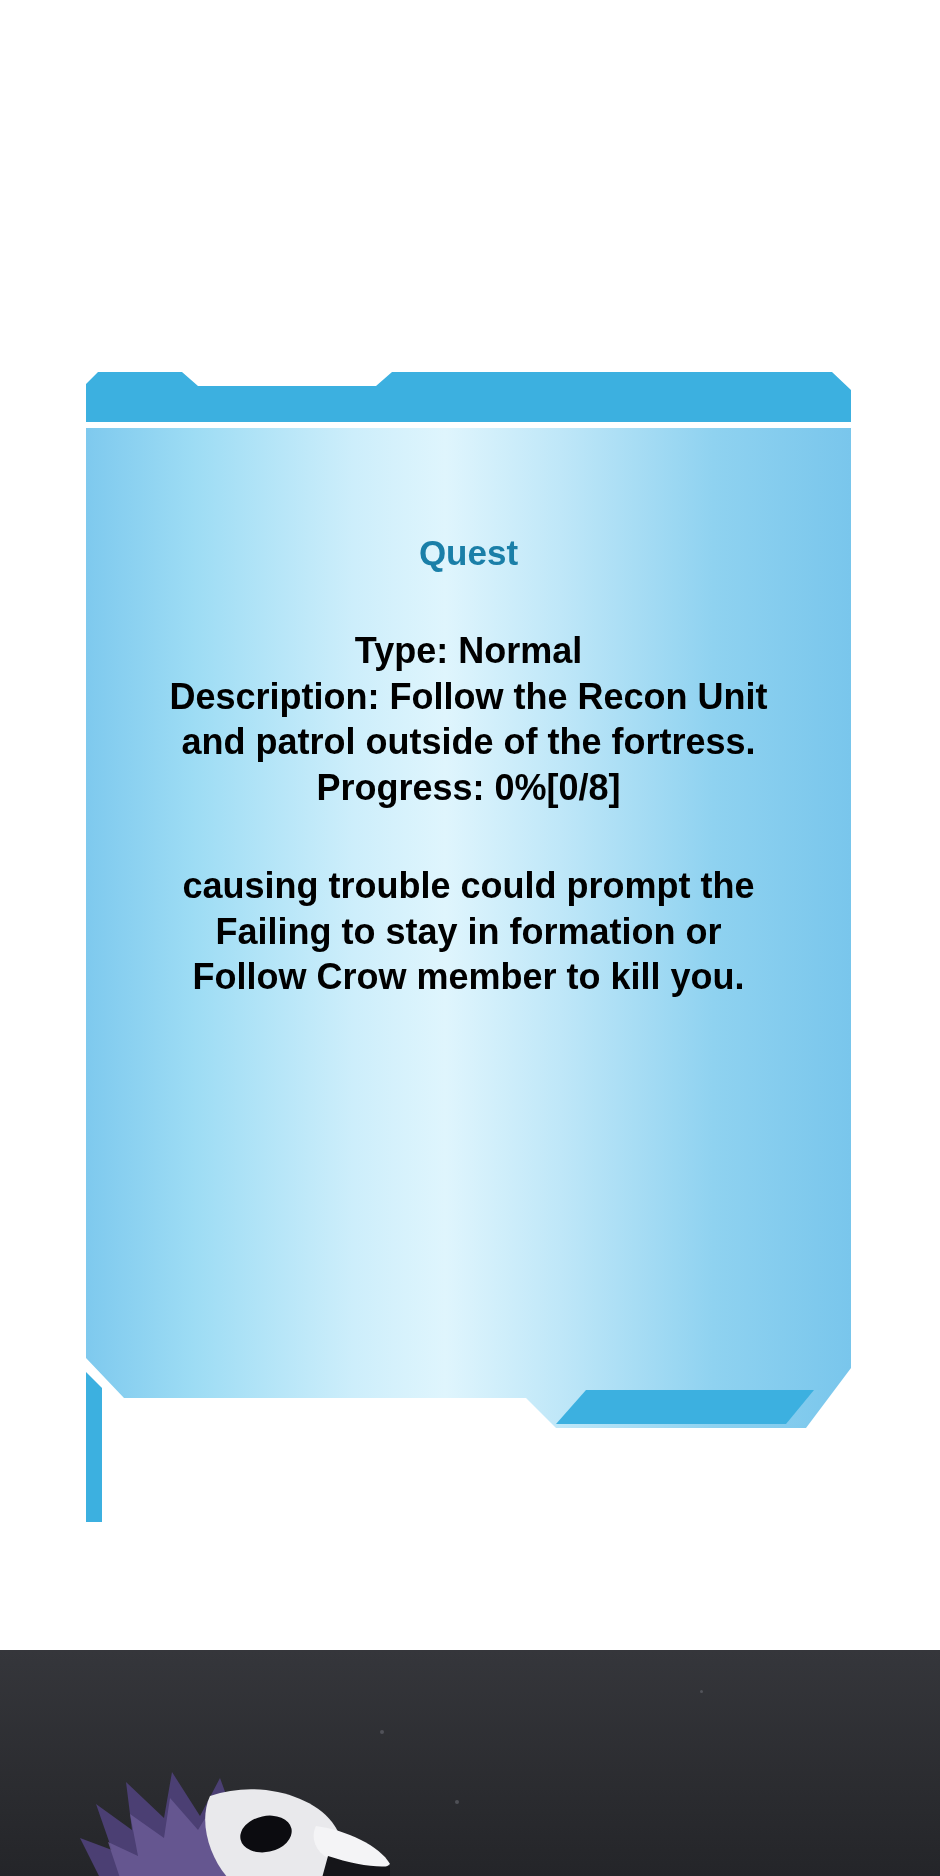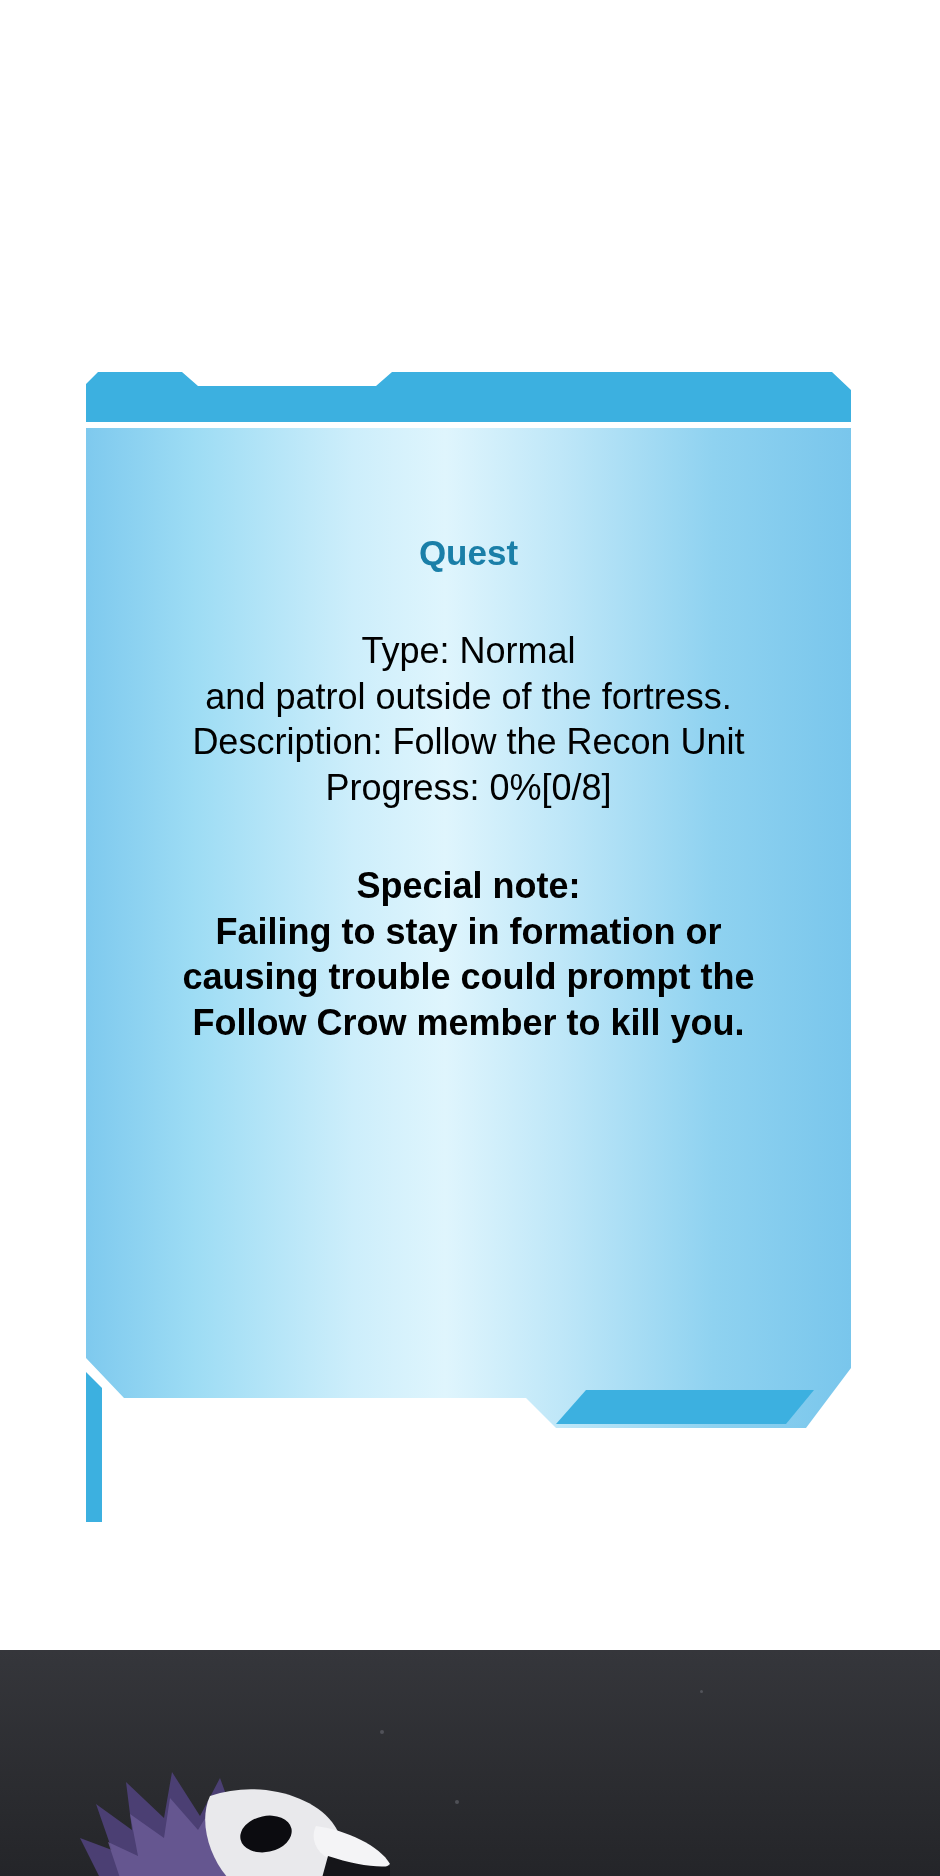--- a/index.html
+++ b/index.html
@@ -131,21 +131,21 @@
   .quest-title {
     color: #1a7fa8;
     font-size: 38px;
     font-weight: bold;
     margin-top: 56px;
     line-height: 1.2;
   }
   .quest-detail {
     color: #000000;
     font-size: 36px;
-    font-weight: normal;
+    font-weight: bold;
     margin-top: 54px;
     line-height: 1.27;
     padding: 0 40px;
   }
   .quest-detail .line { display: block; }
   .quest-note {
     color: #000000;
     font-size: 36px;
     font-weight: bold;
     margin-top: 52px;
@@ -196,29 +196,28 @@
     <div class="accent-bottom-left"></div>
     <div class="accent-bottom-right"></div>
 
     <div class="quest-content">
 
       <div class="quest-heading">Quest</div>
 
 
       <div class="quest-detail">
         <span class="line">Type: Normal</span>
+        <span class="line">Description: Follow the Recon Unit</span>
         <span class="line">and patrol outside of the fortress.</span>
-        <span class="line">Description: Follow the Recon Unit</span>
         <span class="line">Progress: 0%[0/8]</span>
       </div>
 
       <div class="quest-note">
-        <span class="line">Special note:</span>
+        <span class="line">causing trouble could prompt the</span>
         <span class="line">Failing to stay in formation or</span>
-        <span class="line">causing trouble could prompt the</span>
         <span class="line">Follow Crow member to kill you.</span>
       </div>
 
     </div>
   </div>
 </div>
 
 <div class="dark-panel">
   <div class="speck" style="left:380px; top:80px;"></div>
   <div class="speck" style="left:455px; top:150px;"></div>

